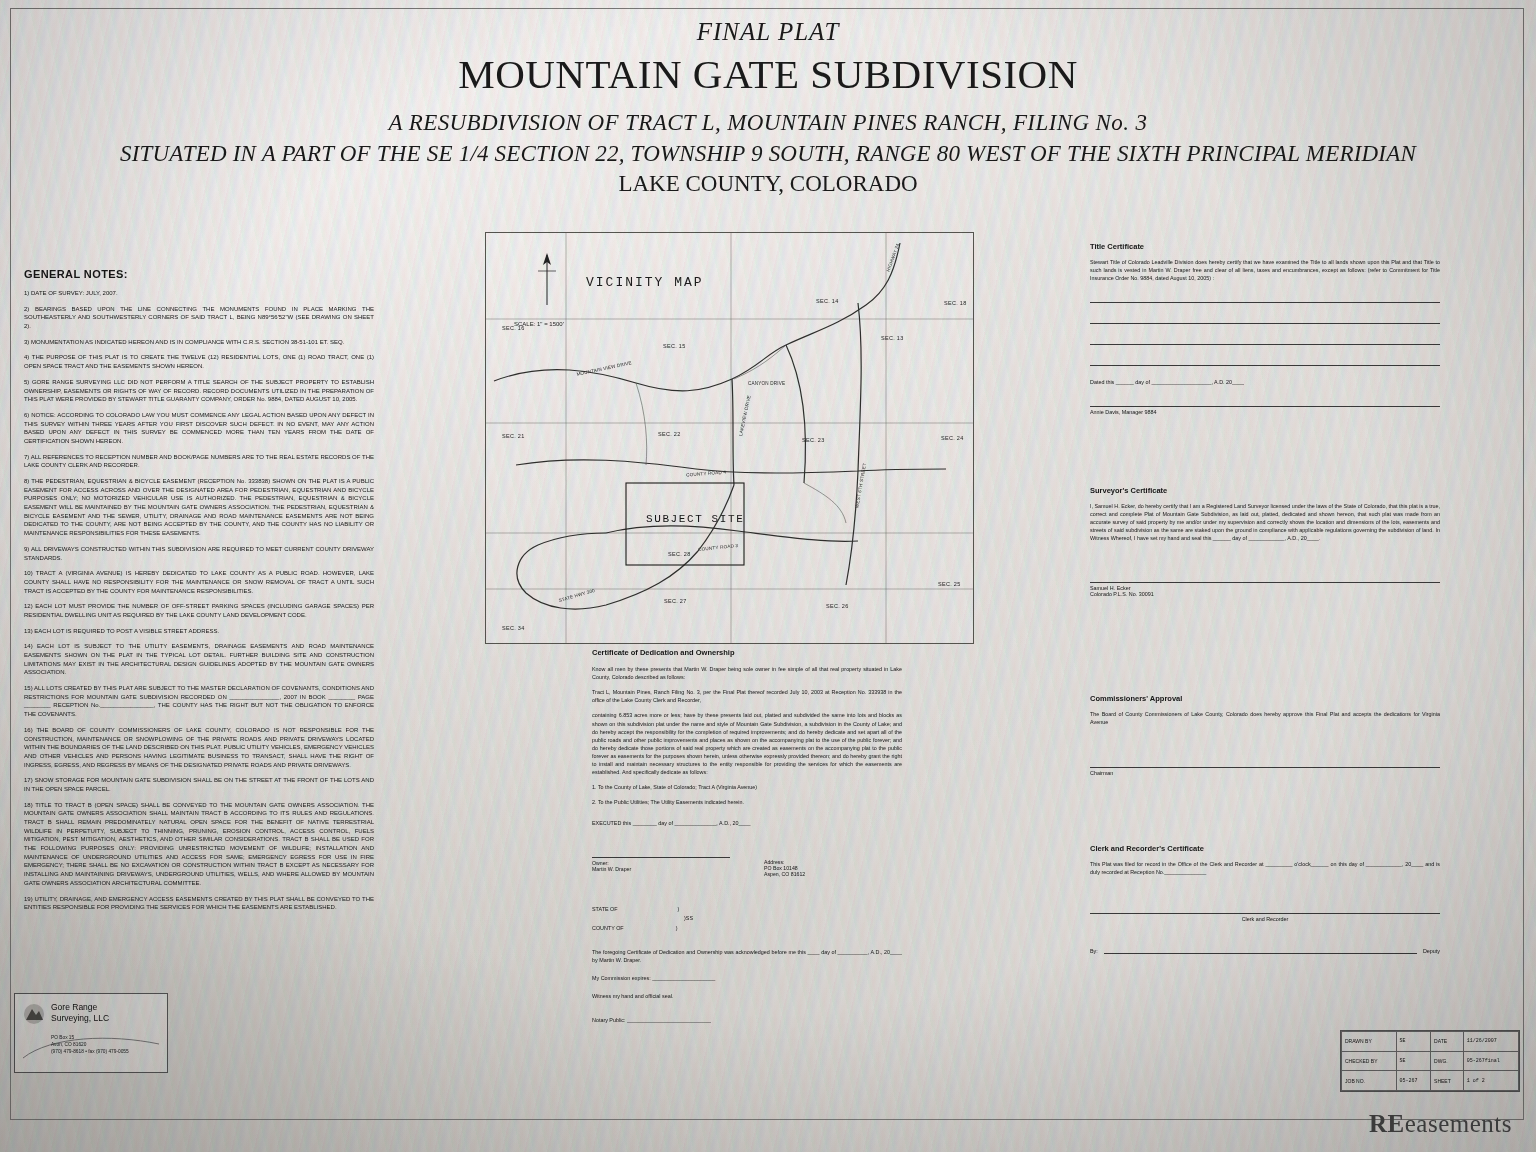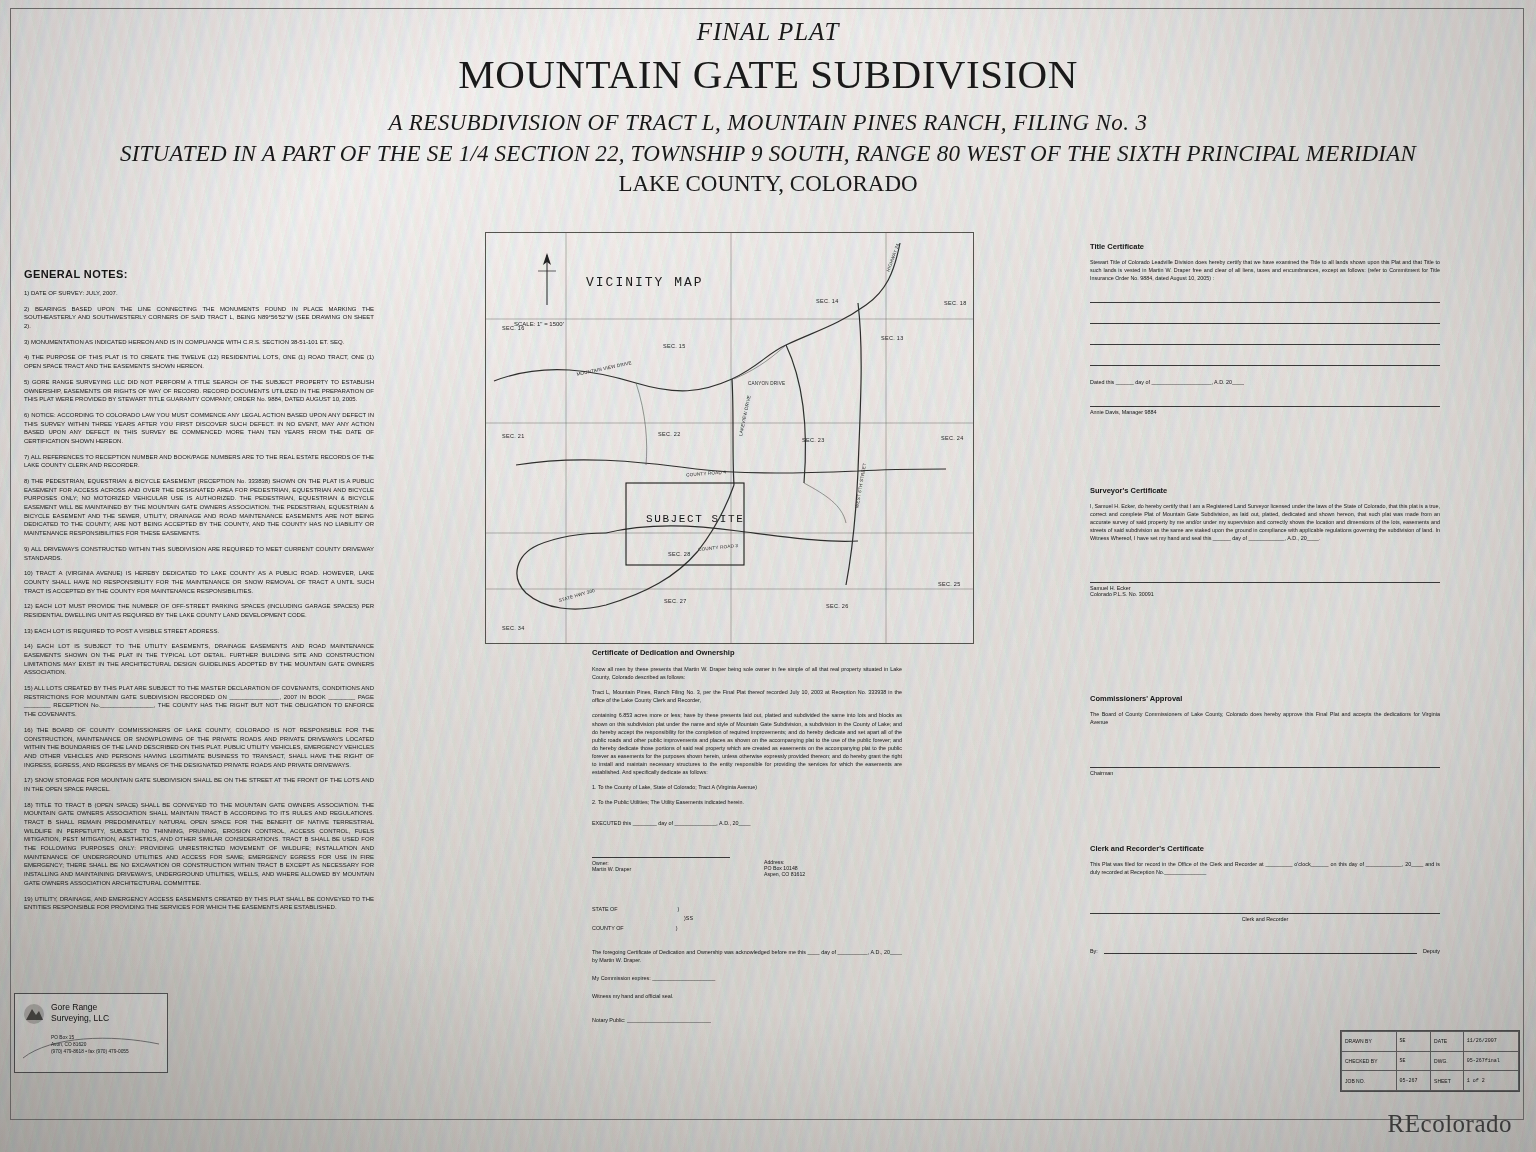--- a/index.html
+++ b/index.html
@@ -110,21 +110,21 @@
   }
   #sheetinfo table{width:100%;height:100%;border-collapse:collapse;}
   #sheetinfo td{border:1px solid #666;padding:1px 3px;white-space:nowrap;}
   #sheetinfo .v{font-family:"Liberation Mono",monospace;}
 
   
   #watermark{
     position:absolute;right:24px;bottom:14px;font-family:"Liberation Serif",serif;
     font-size:25px;color:#3b3b3b;letter-spacing:.5px;
   }
-  #watermark .re{font-weight:normal;margin-left:8px;}
+  #watermark .re{font-weight:bold;margin-left:8px;}
 </style>
 </head>
 <body>
 
 <div id="sheet">
 
   <div id="plat-border"></div>
 
   <div id="title-block">
     <div class="t1">FINAL PLAT</div>
@@ -336,16 +336,16 @@
         <td class="v">1  of  2</td>
       </tr>
     </tbody>
       </table>
   </div>
 
   <div id="moire"></div>
   <div id="vignette"></div>
 
   <div id="watermark">
-    <span class="re">RE</span><span>colorado</span>
+    <span class="re">RE</span><span>easements</span>
   </div>
 
 </div>
 
 </body></html>

